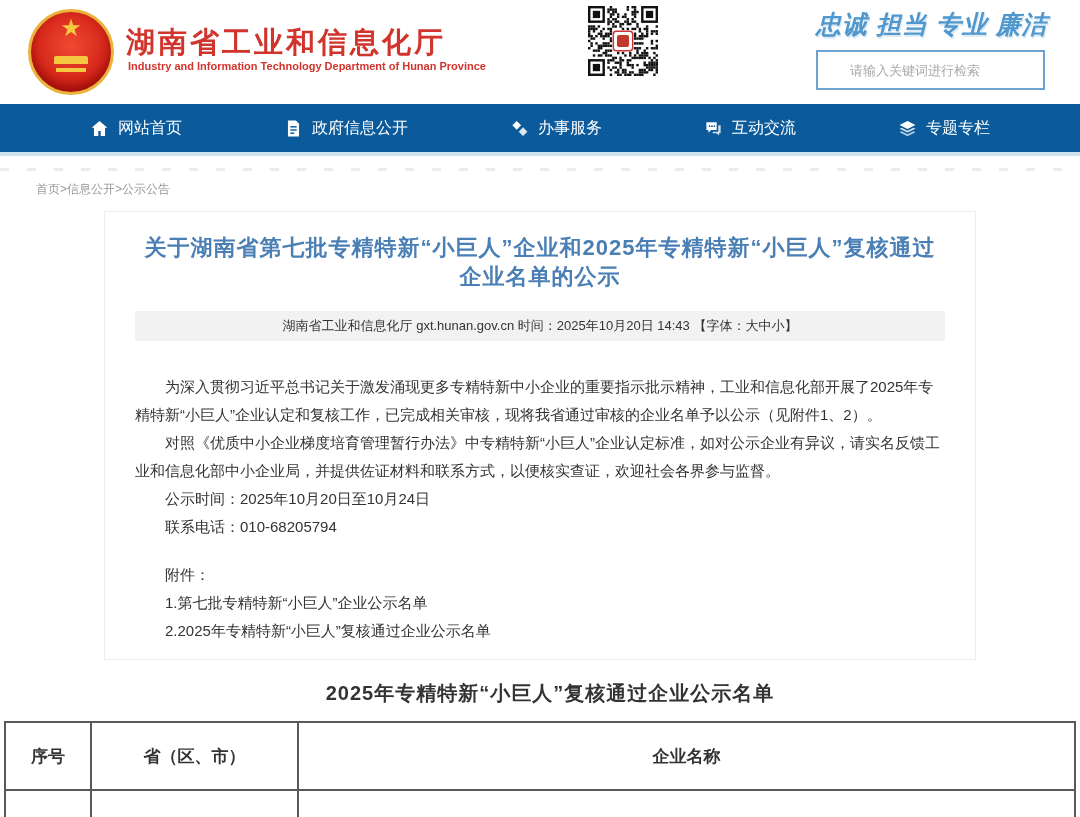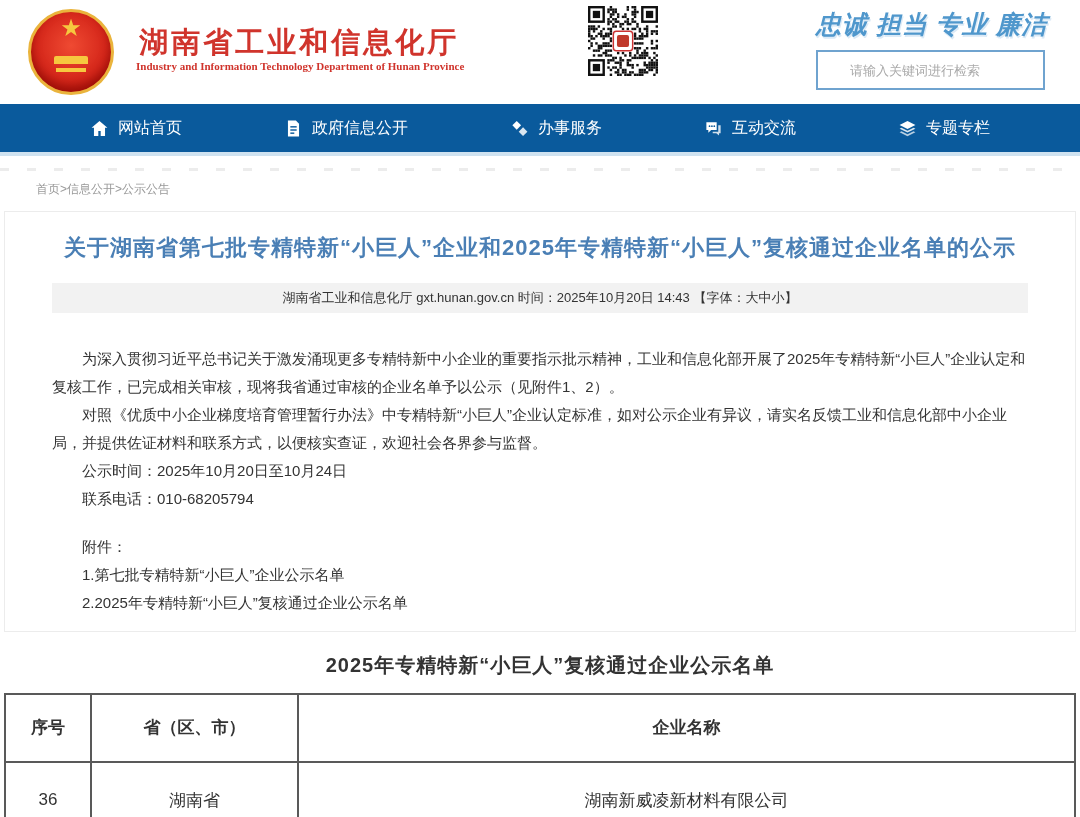--- a/index.html
+++ b/index.html
@@ -14,23 +14,23 @@
   .emblem {
     width:86px; height:86px; border-radius:50%;
     background:radial-gradient(circle at 50% 42%, #ef4a32 0%, #d6281b 55%, #b81407 100%);
     border:3px solid #eab43c; position:relative; flex:0 0 auto;
     box-shadow:inset 0 -6px 10px rgba(120,0,0,.55);
   }
   .emblem .star { position:absolute; top:4px; left:0; right:0; text-align:center; color:#f6c83f; font-size:24px; line-height:24px; }
   .emblem .gate { position:absolute; left:50%; top:44px; width:34px; height:8px; margin-left:-17px;
     background:#f6c83f; border-radius:2px 2px 0 0;
     box-shadow:0 10px 0 -2px #f6c83f, 0 18px 0 -4px #e9b436; }
-  .org-titles { margin-left:20px; color:#d0342c; line-height:1;text-align:center; }
+  .org-titles { margin-left:12px; color:#d0342c; line-height:1; }
   .org-line1 { font-size:29px; font-weight:bold; letter-spacing:3px; }
-  .org-line-en { font-size:11px; margin:4px 0 4px 2px; letter-spacing:0; font-weight:bold;font-family:Liberation Serif, serif; }
+  .org-line-en { font-size:11px; margin:4px 0 4px 2px; letter-spacing:0; font-weight:bold; }
   .org-line2 { font-size:29px; font-weight:bold; letter-spacing:4px; }
 
   .qr-wrap { position:absolute; left:588px; top:6px; width:70px; height:70px; }
   .qr-wrap svg { width:70px; height:70px; display:block; }
 
   .header-right { position:absolute; right:14px; top:8px; width:250px; }
   .slogan {
     font-size:25px; font-weight:bold; font-style:italic; color:#4f97cc;
     letter-spacing:1px; white-space:nowrap;
     text-shadow:1px 2px 0 #dceaf6;
@@ -49,21 +49,21 @@
     display:flex; align-items:center; justify-content:space-around; padding:0 39px;
   }
   .nav-item { display:flex; align-items:center; gap:9px; color:#fff; font-size:16px; cursor:pointer; }
   .nav-item svg { width:19px; height:19px; display:block; }
 
   
   .dashed-line { height:3px; margin-top:12px; background:repeating-linear-gradient(90deg,#ececec 0 9px,transparent 9px 27px); }
   .breadcrumb { margin:10px 0 0 36px; font-size:12px; color:#999; }
 
   
-  .article-box { width:1072px; margin:13px auto 0; border:1px solid #ececec; padding:22px 47px 14px; }
+  .article-box { width:872px; margin:13px auto 0; border:1px solid #ececec; padding:22px 30px 14px; }
   .article-title { text-align:center; color:#4a7fb5; font-size:22px; font-weight:bold; letter-spacing:1px; line-height:1.3; }
   .meta-bar {
     background:#f2f2f2; margin-top:20px; height:30px; display:flex; align-items:center;
     justify-content:center; font-size:13px; color:#333; white-space:nowrap;
   }
   .meta-bar .font-opt { cursor:pointer; }
   .body-text { margin-top:32px; font-size:15px; color:#333; line-height:28px; }
   .body-text p { margin:0; text-indent:2em; }
   .spacer-line { height:20px; }
 

